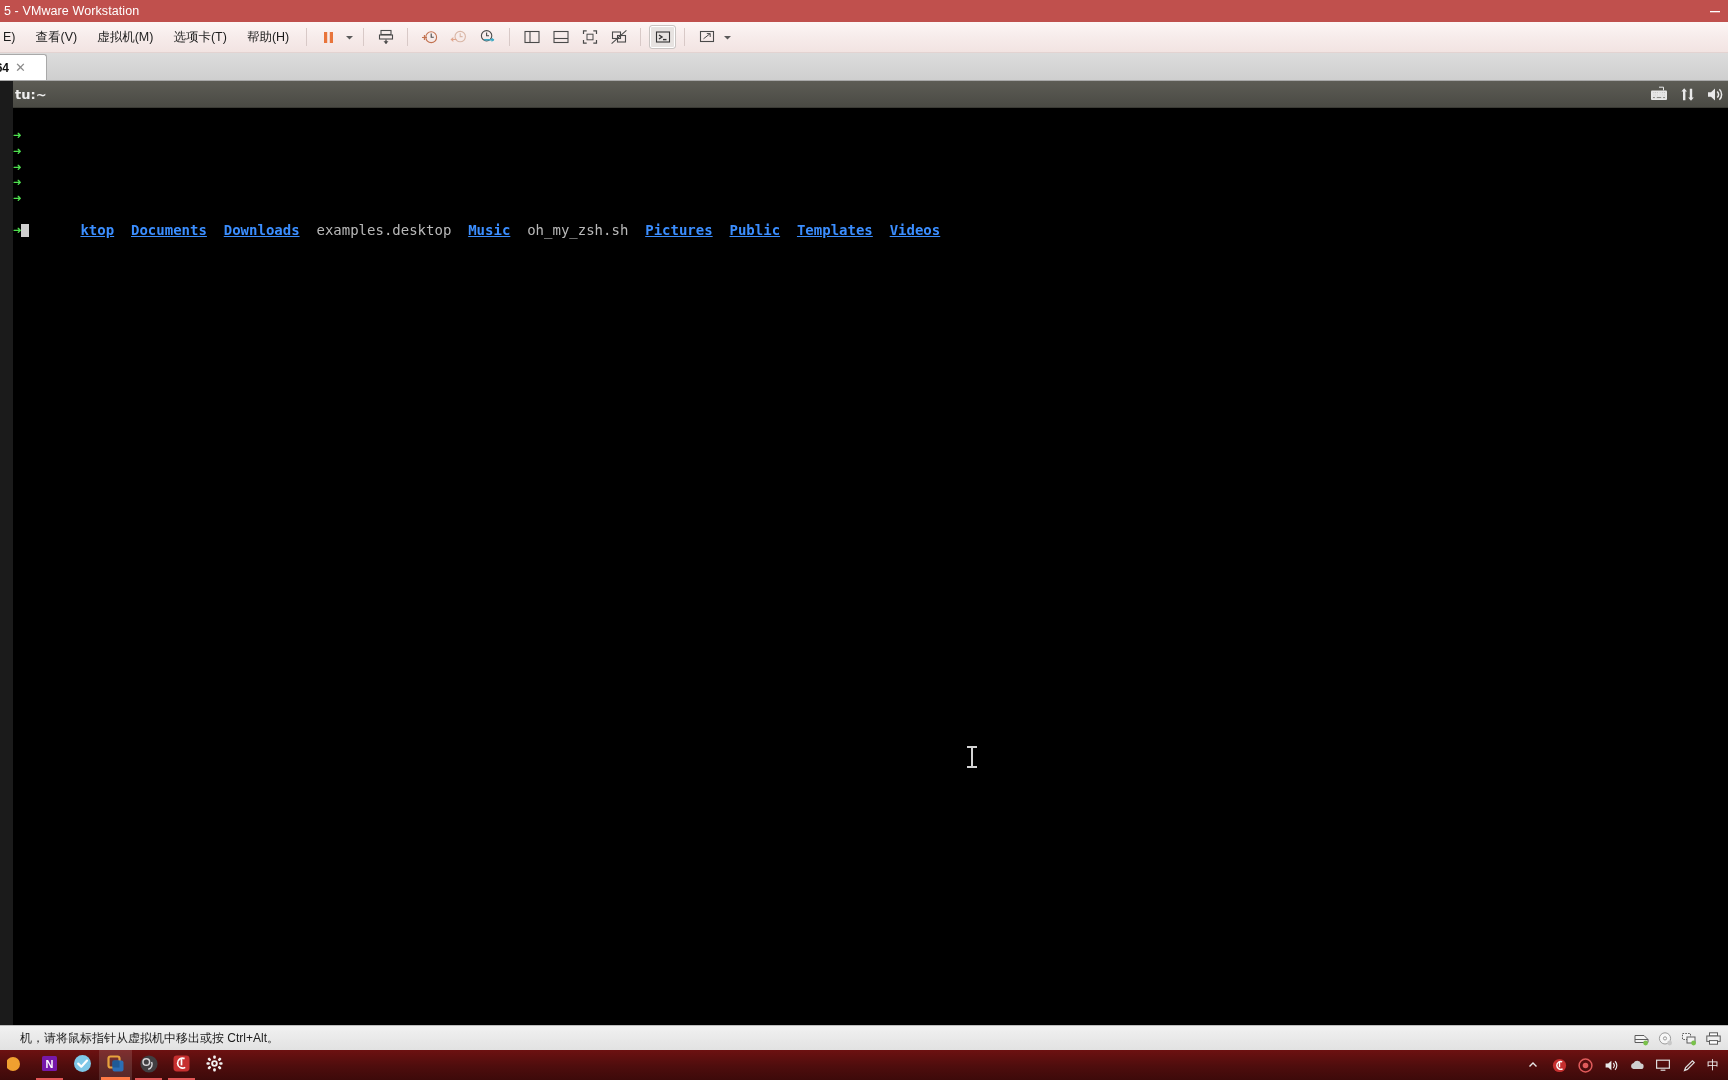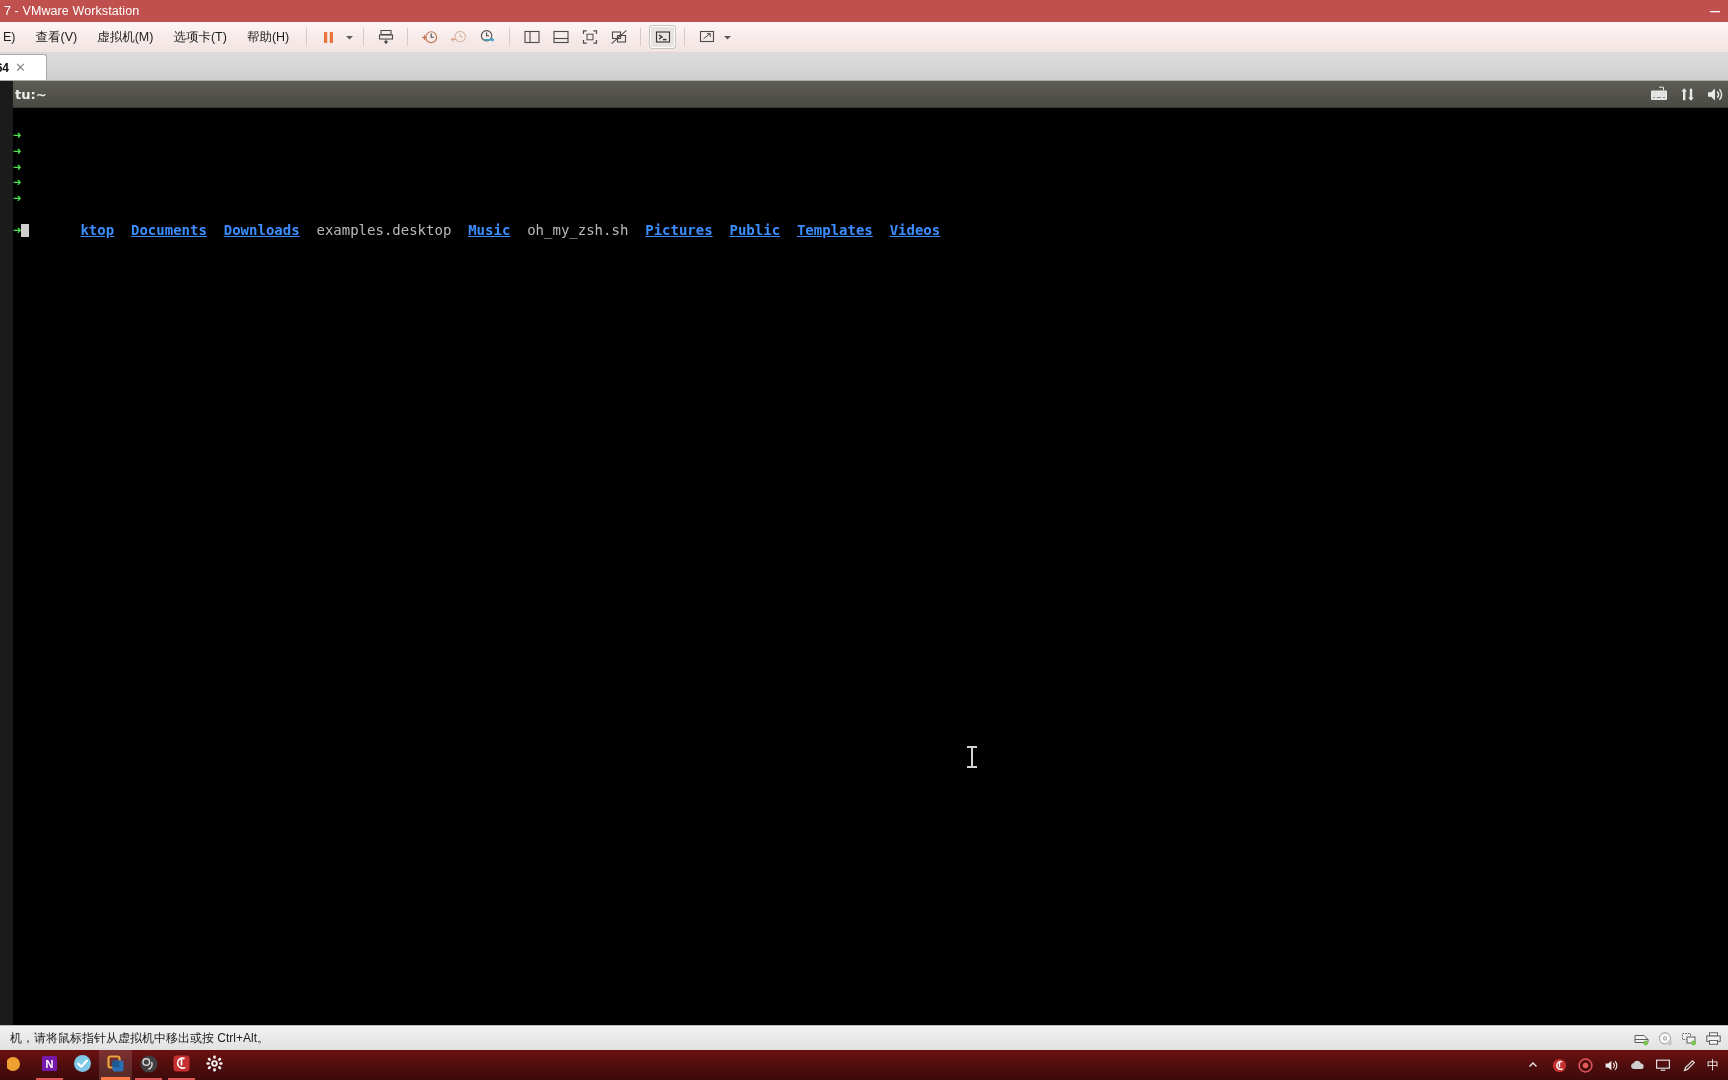--- a/index.html
+++ b/index.html
@@ -122,21 +122,21 @@
   .mouse-caret:after{bottom:0;}
 
   
   .statusbar{
     height:24px;flex:0 0 24px;
     background:linear-gradient(to bottom,#f1f1f1,#e2e2e2);
     border-top:1px solid #bdbdbd;
     display:flex;align-items:center;
     position:relative;
   }
-  .statusbar .msg{font-size:12px;color:#1d1d1d;padding-left:10px;white-space:nowrap;}
+  .statusbar .msg{font-size:12px;color:#1d1d1d;padding-left:20px;white-space:nowrap;}
   .dev-icons{position:absolute;right:6px;top:0;height:24px;display:flex;align-items:center;gap:7px;}
   .dev-icons svg{display:block;}
 
   
   .taskbar{
     height:30px;flex:0 0 30px;
     background:linear-gradient(to bottom,#6d1111,#4e0d0d 55%,#3d0a0a);
     display:flex;align-items:center;
     position:relative;
   }
@@ -156,21 +156,21 @@
   .tray-ico{width:26px;height:30px;display:flex;align-items:center;justify-content:center;color:#e8e8e8;}
   .tray-ico svg{display:block;}
   .tray-txt{color:#f0f0f0;font-size:12px;padding:0 5px;}
 </style>
 </head>
 <body>
 
 <div class="app">
 
   <div class="titlebar">
-    <span class="title">7 - VMware Workstation</span>
+    <span class="title">5 - VMware Workstation</span>
     <div class="win-btns">
       <div class="win-btn">
         <svg width="12" height="12" viewBox="0 0 12 12">
             <rect x="1" y="6" width="10" height="1.3" fill="#ffffff"></rect>
           </svg>
       </div>
     </div>
   </div>
 
   <div class="menubar">

